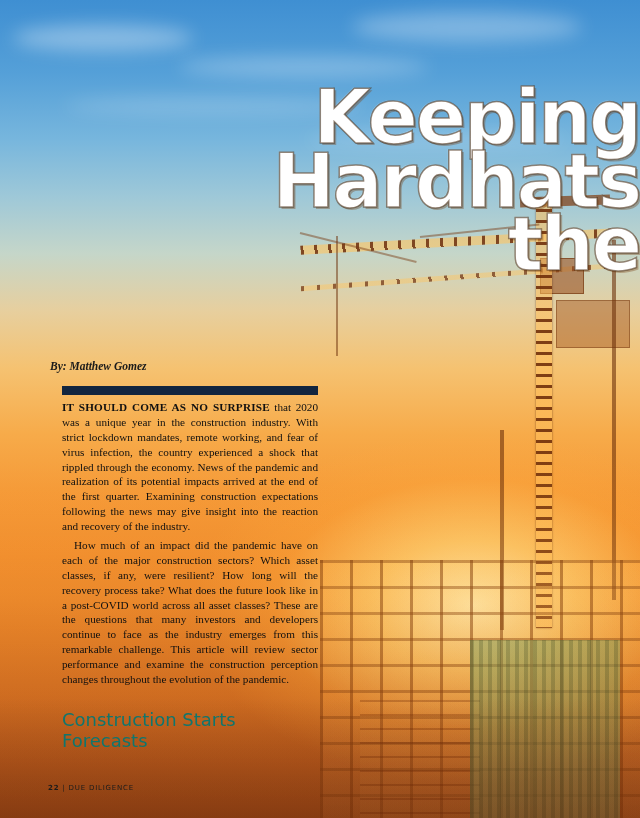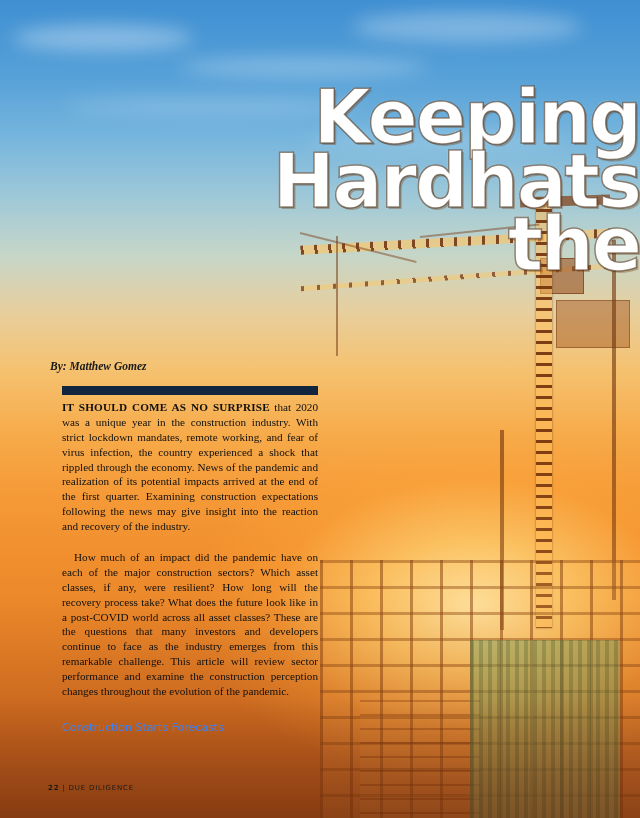--- a/index.html
+++ b/index.html
@@ -199,29 +199,29 @@
     margin-bottom: 5px;
   }
   .body-text {
     font-family: "Liberation Serif", serif;
     font-size: 11.2px;
     line-height: 1.33;
     color: #101010;
     text-align: justify;
     margin: 0;
   }
-  .body-text + .body-text { text-indent: 12px; margin-top: 16px; }
+  .body-text + .body-text { text-indent: 12px; margin-top: 4px; }
   .lede {
     font-weight: bold;
     letter-spacing: 0.2px;
   }
   .section-head {
     font-family: "DejaVu Sans", sans-serif;
-    font-size: 11px;
-    color: #3b82f6;
+    font-size: 18px;
+    color: #0f766e;
     font-weight: normal;
     margin: 22px 0 10px 0;
   }
 
   
   .footer {
     position: absolute;
     left: 48px; bottom: 26px;
     font-family: "DejaVu Sans", sans-serif;
     font-size: 7px;

